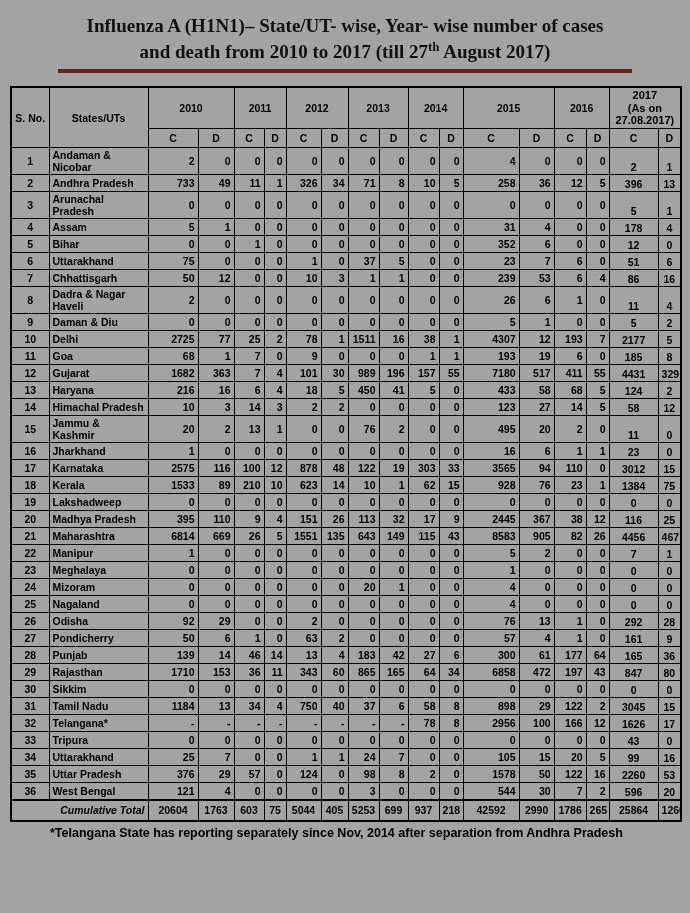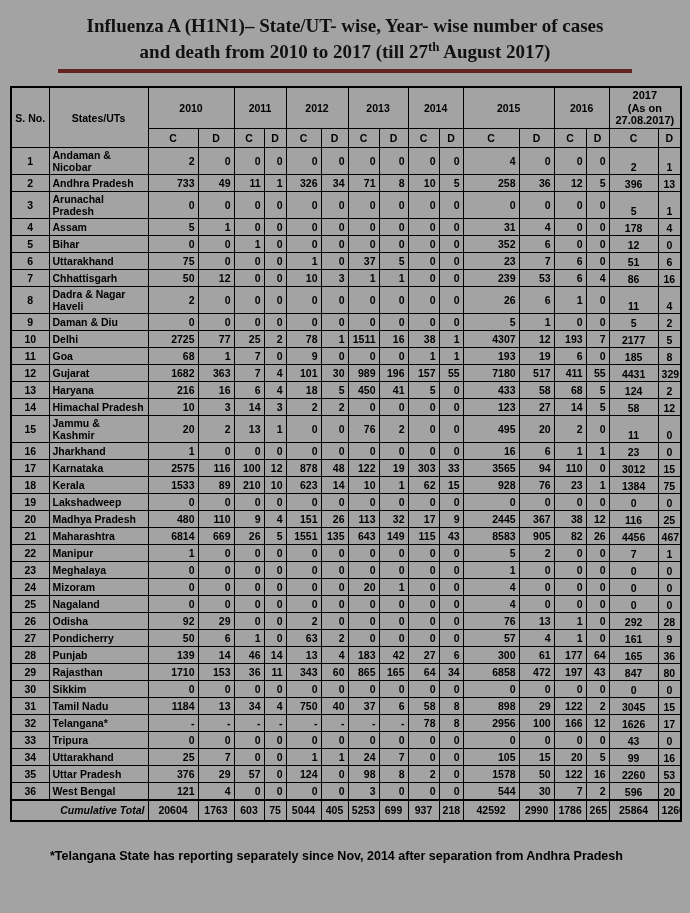--- a/index.html
+++ b/index.html
@@ -64,21 +64,21 @@
   td.total-label { text-align: right; padding-right: 5px; font-style: italic; }
   td.total-num { text-align: center; }
   
   .abbrev {
     margin: 7px 0 0 50px;
     font-size: 12.5px;
     font-weight: bold;
     font-style: italic;
   }
   .notes {
-    margin: 26px 0 0 50px;
+    margin: 3px 0 0 50px;
     font-size: 12.5px;
     font-weight: bold;
     line-height: 1.42;
   }
 </style>
 </head>
 <body>
 
 <div class="page">
 
@@ -522,21 +522,21 @@
           <td class="num">0</td>
           <td class="num">0</td>
           <td class="num">0</td>
           <td class="num">0</td>
           <td class="num y17">0</td>
           <td class="num y17">0</td>
         </tr>
         <tr>
           <td class="sno">20</td>
           <td class="state">Madhya Pradesh</td>
-          <td class="num">480</td>
+          <td class="num">395</td>
           <td class="num">110</td>
           <td class="num">9</td>
           <td class="num">4</td>
           <td class="num">151</td>
           <td class="num">26</td>
           <td class="num">113</td>
           <td class="num">32</td>
           <td class="num">17</td>
           <td class="num">9</td>
           <td class="num">2445</td>

